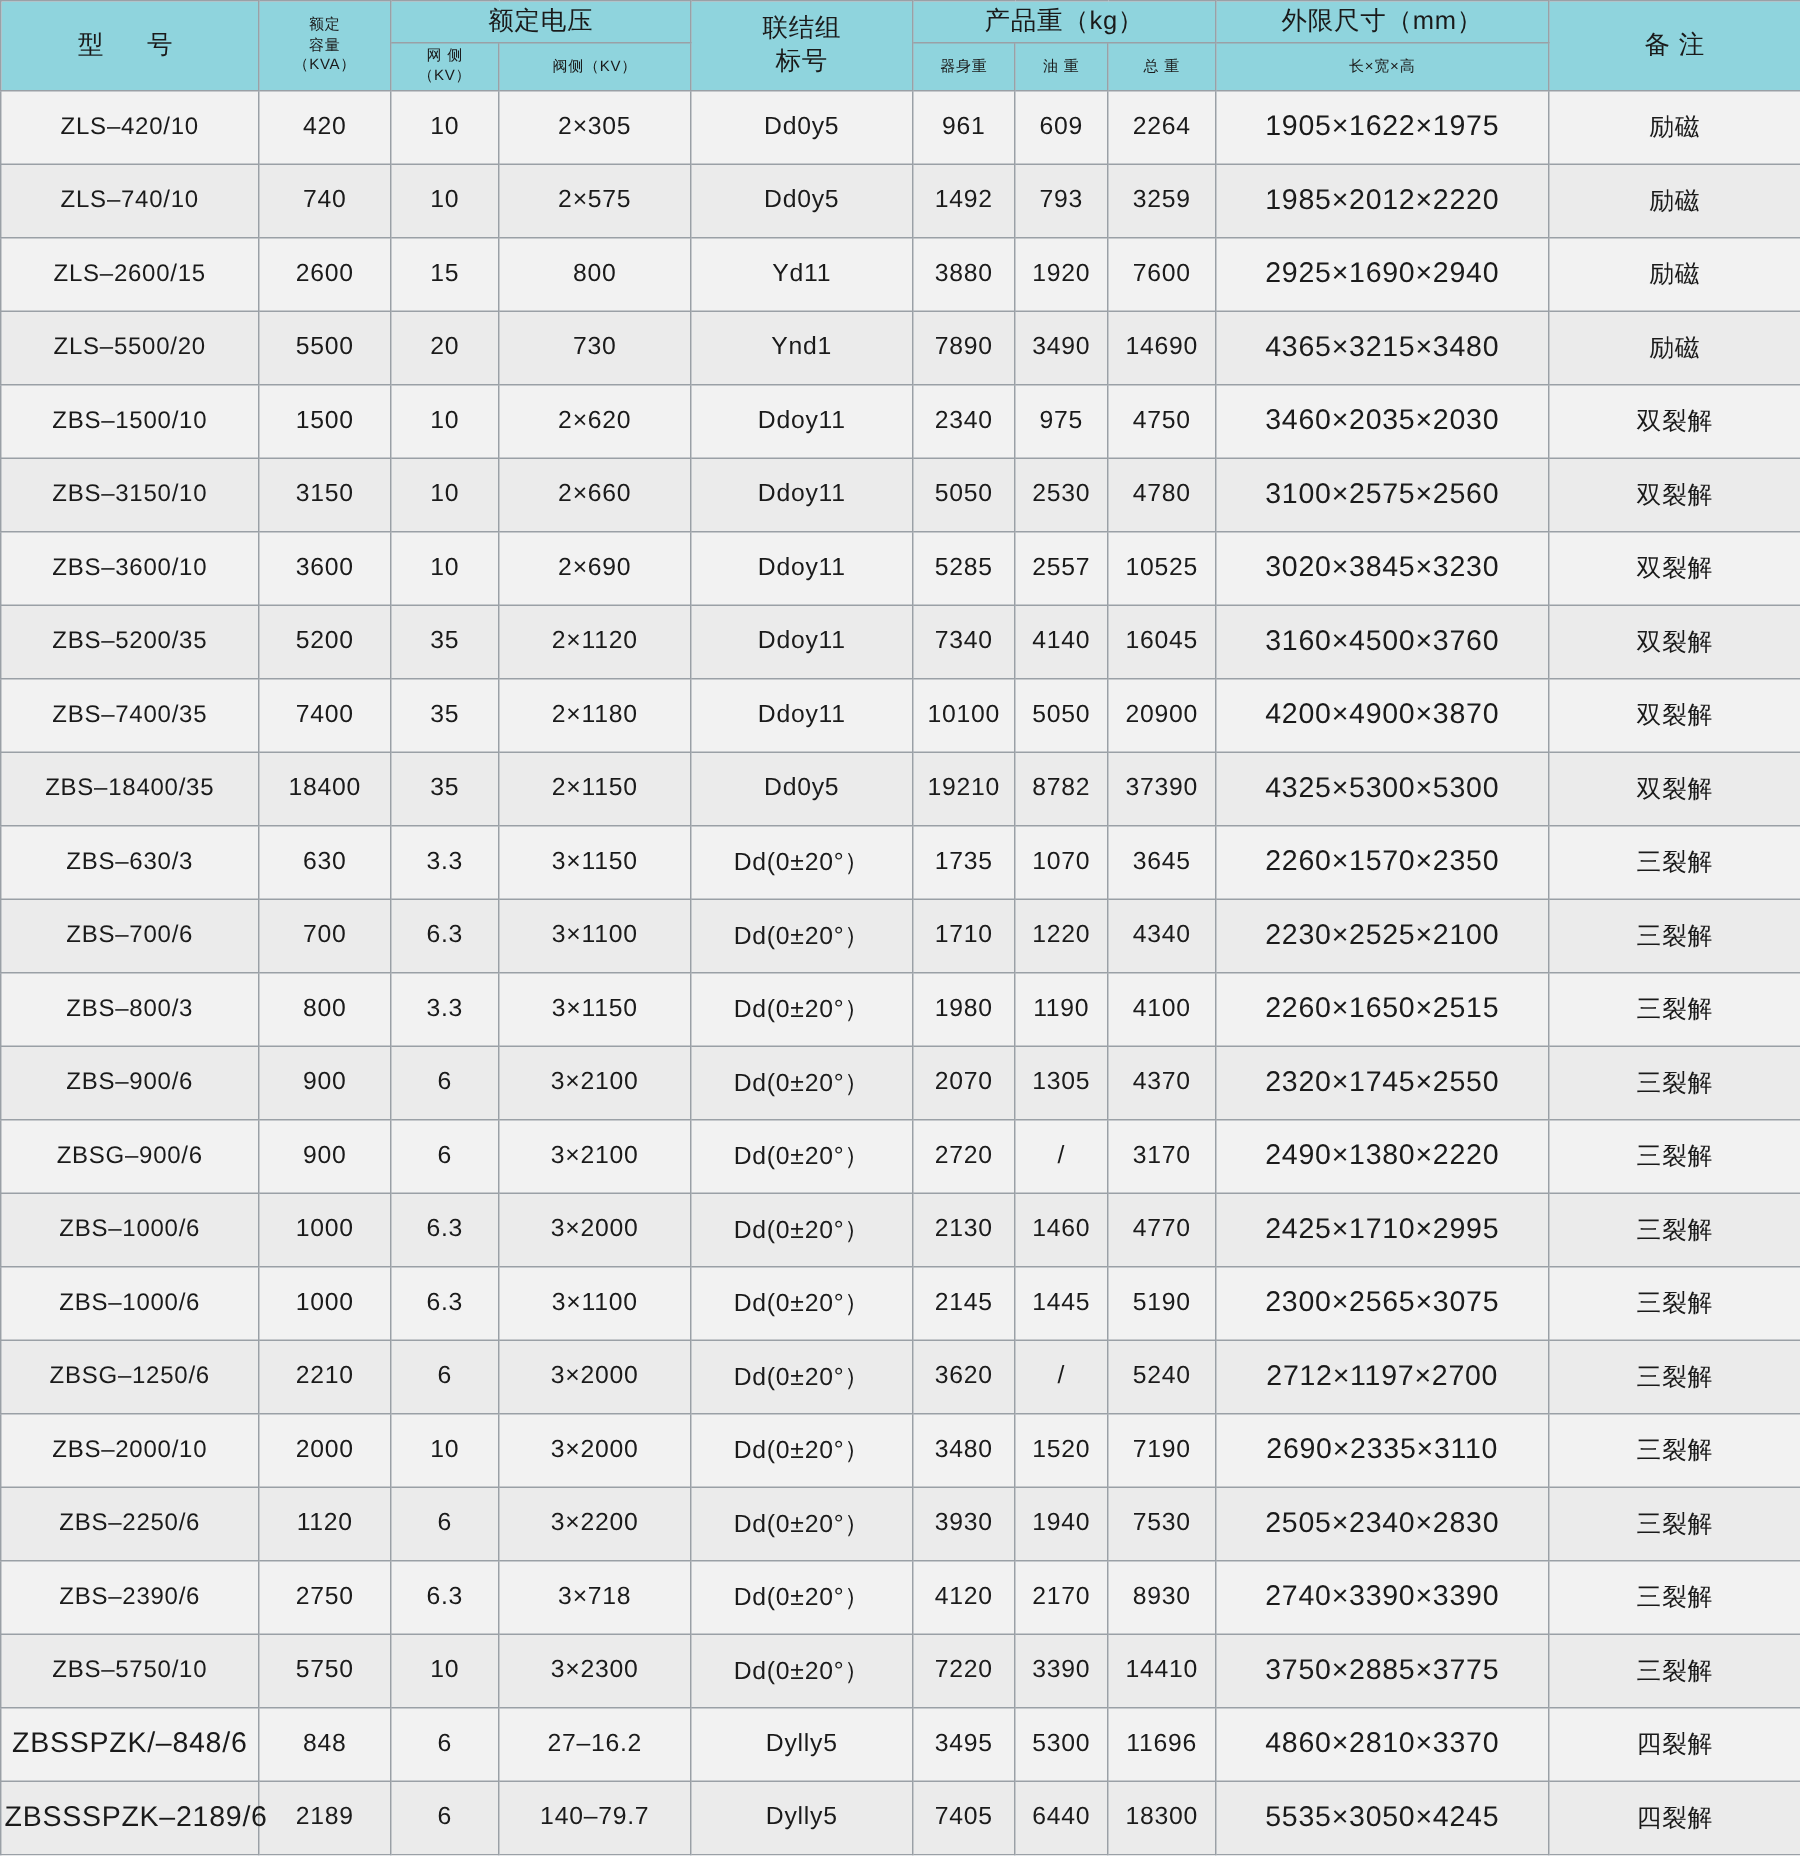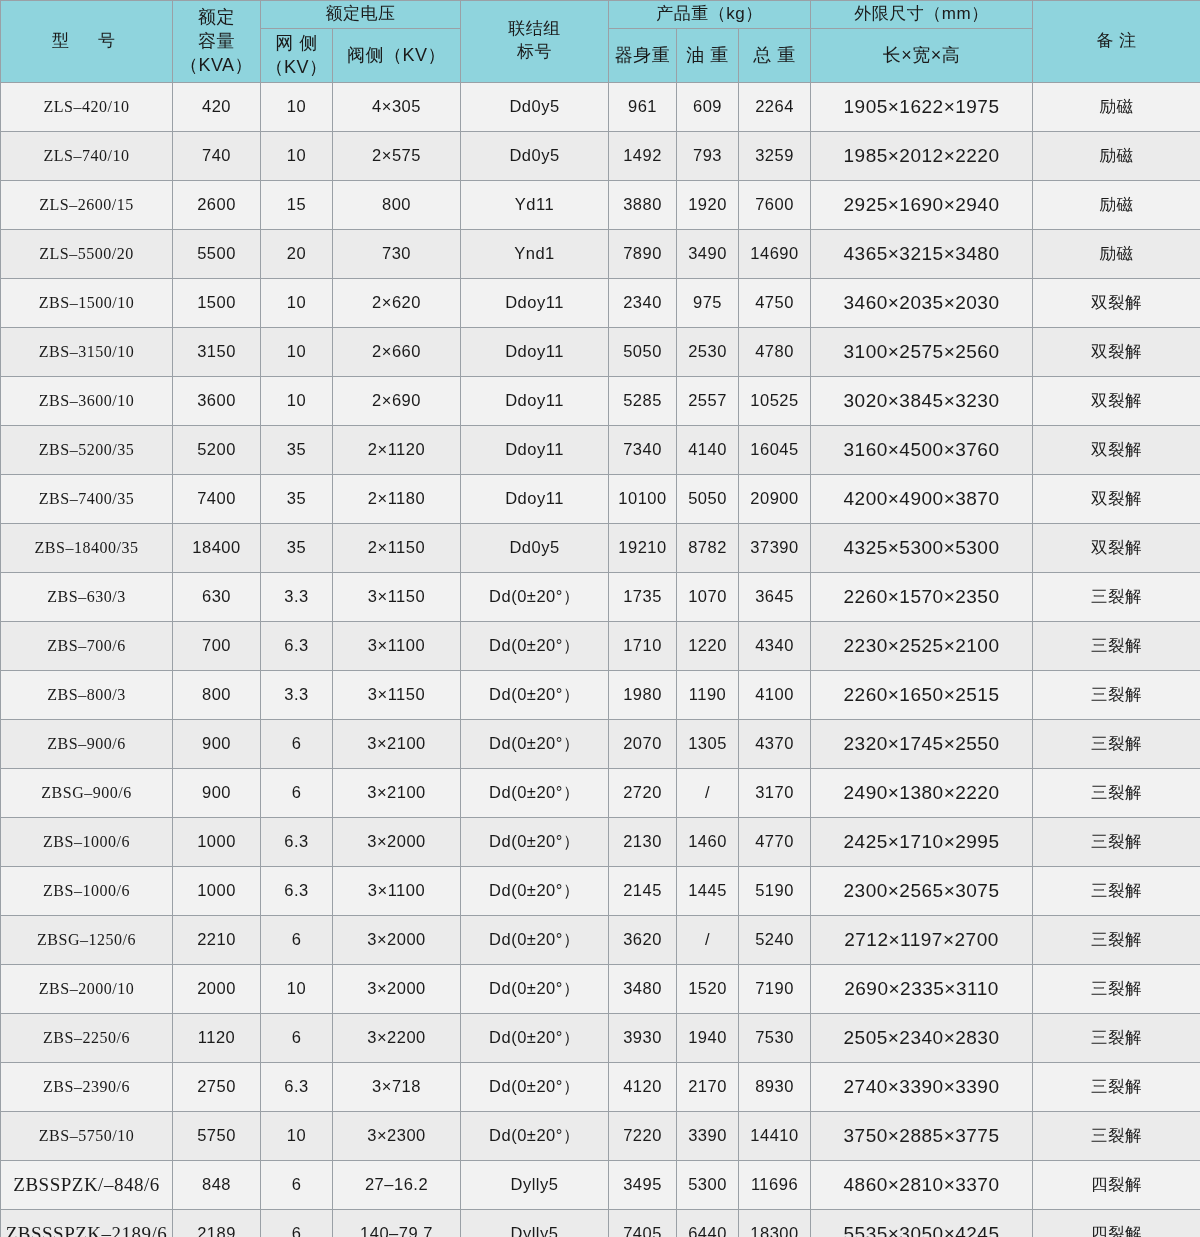--- a/index.html
+++ b/index.html
@@ -24,21 +24,21 @@
     font-weight: normal;
     padding: 2px 2px;
     letter-spacing: 0.5px;
   }
   thead th {
     background: #8fd4dd;
     font-size: 17px;
     line-height: 1.35;
   }
   thead th.small {
-    font-size: 18px;
+    font-size: 10px;
     margin-top: 36px;
   }
   tbody td {
     height: 44px;
     font-size: 16.5px;
     background: #f2f2f2;
   }
   tbody tr:nth-child(even) td {
     background: #ebebeb;
   }
@@ -48,21 +48,21 @@
   col.c-net     { width: 72px;  }
   col.c-valve   { width: 128px; }
   col.c-group   { width: 148px; }
   col.c-body    { width: 68px;  }
   col.c-oil     { width: 62px;  }
   col.c-total   { width: 72px;  }
   col.c-dim     { width: 222px; }
   col.c-remark  { width: 168px; }
 
   .nowrap { white-space: nowrap; }
-  .model { font-size: 16px; font-family: Liberation Serif, serif; }
+  .model { font-size: 16px; }
   .tight { letter-spacing: 0; font-size: 19px; }
   .hdr-spaced { letter-spacing: 6px; }
 </style>
 </head>
 <body>
 
 <table id="spec-table">
   <colgroup>
     <col class="c-model">
       <col class="c-cap">
@@ -102,21 +102,21 @@
       <th class="small">油 重</th>
       <th class="small">总 重</th>
       <th class="small">长×宽×高</th>
     </tr>
   </thead>
   <tbody id="table-body">
       <tr>
         <td class="model nowrap">ZLS–420/10</td>
         <td class="nowrap">420</td>
         <td class="nowrap">10</td>
-        <td class="nowrap">4×305</td>
+        <td class="nowrap">2×305</td>
         <td>Dd0y5</td>
         <td class="nowrap">961</td>
         <td class="nowrap">609</td>
         <td class="nowrap">2264</td>
         <td class="nowrap tight">1905×1622×1975</td>
         <td class="nowrap">励磁</td>
       </tr>
       <tr>
         <td class="model nowrap">ZLS–740/10</td>
         <td class="nowrap">740</td>

